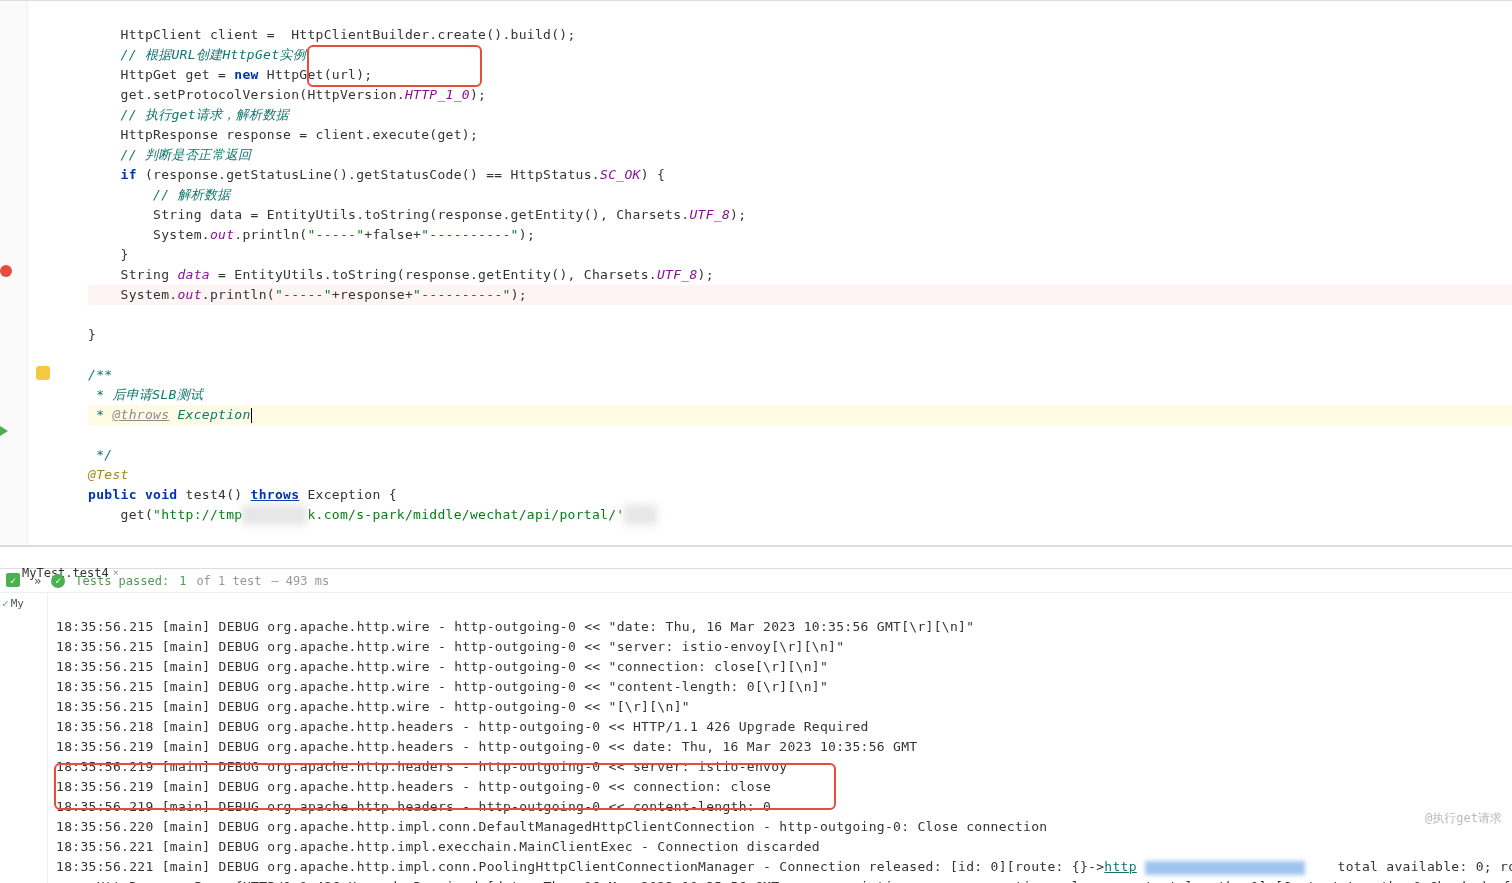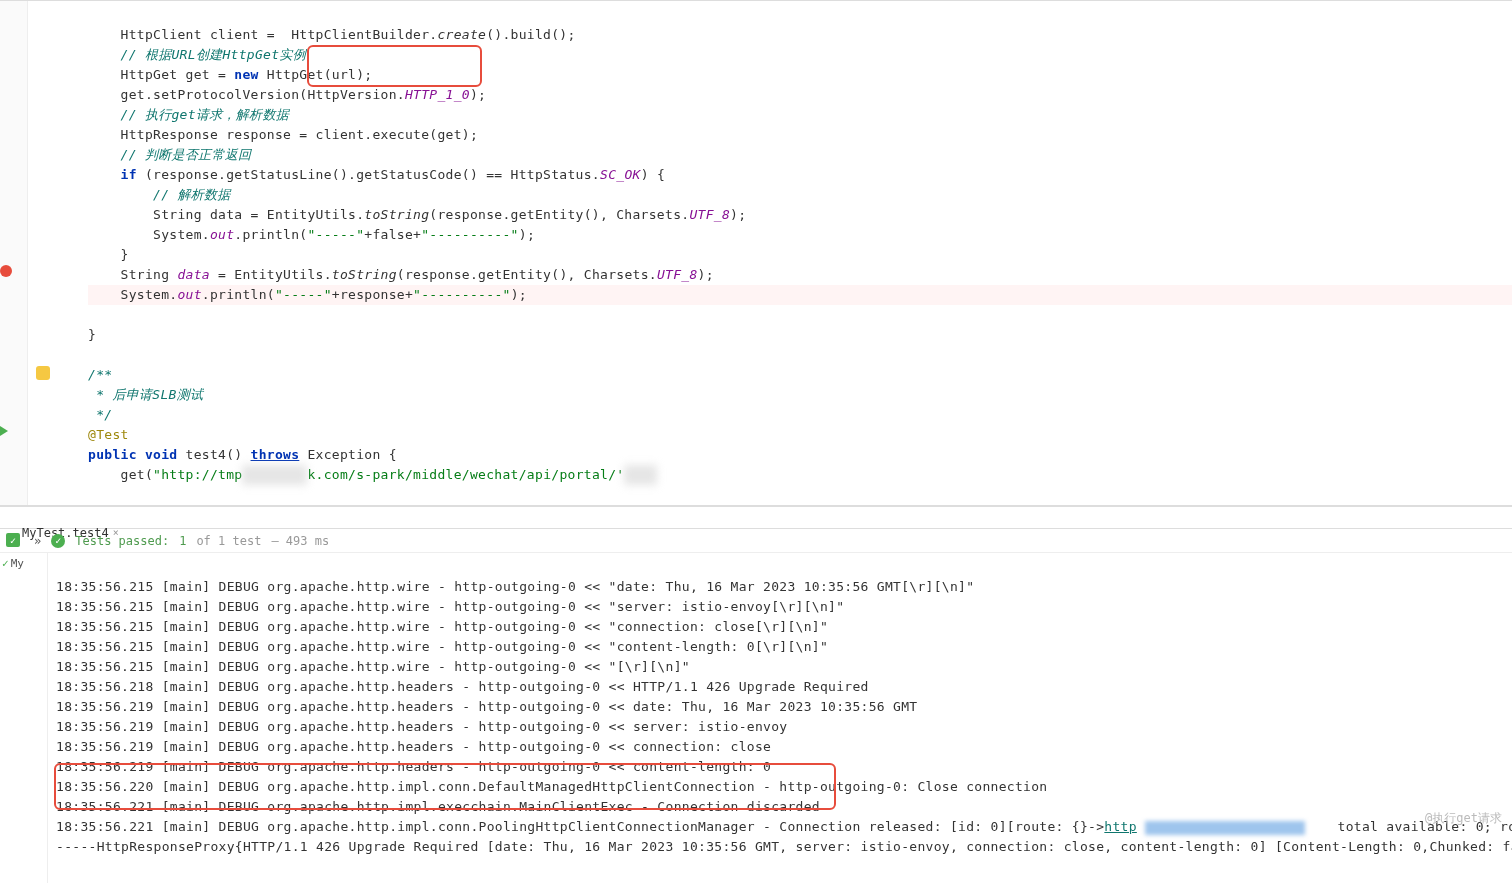--- a/index.html
+++ b/index.html
@@ -16,22 +16,22 @@
 .gutter { width:28px; background:#fafafa; border-right:1px solid #eee; position:relative; }
 .breakpoint { position:absolute; left:0; width:12px; height:12px; background:#e74c3c; border-radius:50%; }
 .bulb { position:absolute; left:36px; width:14px; height:14px; background:#f5c842; border-radius:3px; }
 .play-gutter { position:absolute; left:0; width:0; height:0; border-left:8px solid #4caf50; border-top:5px solid transparent; border-bottom:5px solid transparent; }
 .code { flex:1; padding:4px 0 0 60px; white-space:pre; line-height:20px; font-size:13px; letter-spacing:0.3px; color:#333; position:relative; }
 .kw { color:#0033b3; font-weight:bold; }
 .str { color:#067d17; }
 .com { color:#0f766e; font-style:italic; }
 .field { color:#871094; font-style:italic; }
 .const { color:#871094; font-style:italic; }
-.method { font-style:italic; }
-.anno { color:#9e880d; }
+.method { }
+.anno { color:#9e880d;font-style:italic; }
 .tag { color:#8c8c8c; text-decoration:underline; font-style:italic; }
 .err-line { background:#fff4f4; display:block; width:100%; }
 .hl-line { background:#fffae3; display:block; width:100%; }
 .caret::after { content:""; display:inline-block; width:1px; height:15px; background:#000; vertical-align:middle; }
 
 .red-box1 { position:absolute; border:2px solid #e74c3c; border-radius:6px; left:307px; top:44px; width:175px; height:42px; pointer-events:none; }
 .code-blur { display:inline-block; filter:blur(4px); opacity:0.5; background:#ccc; color:transparent; }
 
 .splitter { height:8px; background:#f0f0f0; border-top:1px solid #ddd; border-bottom:1px solid #ddd; cursor:row-resize; }
 
@@ -96,20 +96,21 @@
 <span>        <span class="com">// 解析数据</span></span>
 <span>        <span>String data = EntityUtils.</span><span class="method">toString</span><span>(response.getEntity(), Charsets.</span><span class="const">UTF_8</span><span>);</span></span>
 <span>        <span>System.</span><span class="field">out</span><span>.println(</span><span class="str">"-----"</span><span>+false+</span><span class="str">"----------"</span><span>);</span></span>
 <span>    <span>}</span></span>
 <span>    <span>String </span><span class="field">data</span><span> = EntityUtils.</span><span class="method">toString</span><span>(response.getEntity(), Charsets.</span><span class="const">UTF_8</span><span>);</span></span>
 <span class="err-line">    <span>System.</span><span class="field">out</span><span>.println(</span><span class="str">"-----"</span><span>+response+</span><span class="str">"----------"</span><span>);</span></span>
 <span><span>}</span></span>
 <span> </span>
 <span><span class="com">/**</span></span>
 <span><span class="com"> * 后申请SLB测试</span></span>
+<span class="hl-line"><span class="com"> * </span><span class="tag">@throws</span><span class="com caret"> Exception</span></span>
 <span><span class="com"> */</span></span>
 <span><span class="anno">@Test</span></span>
 <span><span class="kw">public void</span><span> test4() </span><span class="kw" style="text-decoration:underline;">throws</span><span> Exception {</span></span>
 <span>    <span>get(</span><span class="str">"http://tmp</span><span class="code-blur">        </span><span class="str">k.com/s-park/middle/wechat/api/portal/'</span><span class="code-blur">    </span></span>
     </div>
 
     <div class="red-box1"></div>
   </div>
 
   <div class="splitter"></div>

